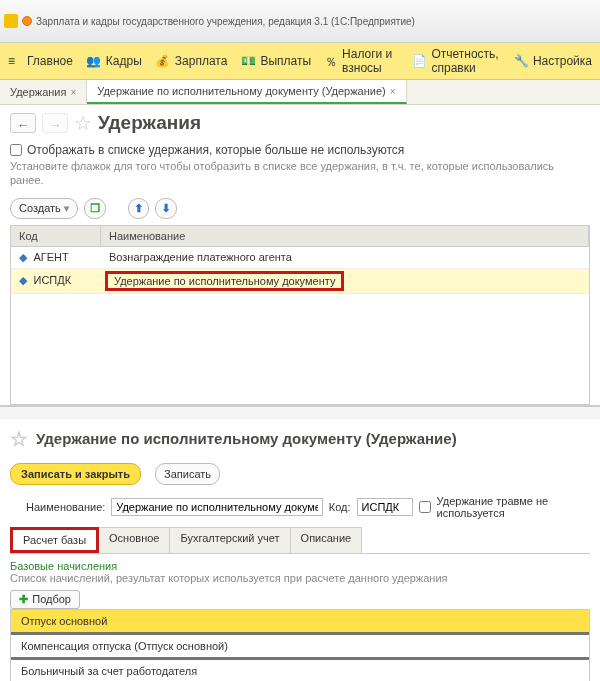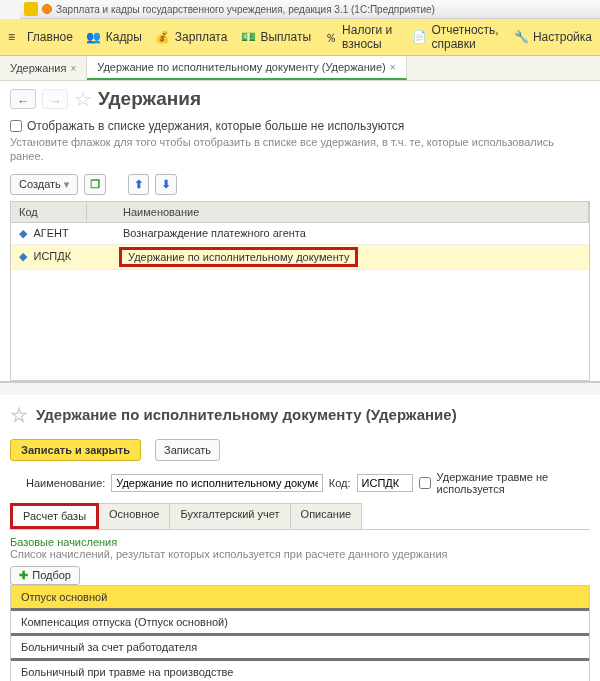--- a/index.html
+++ b/index.html
@@ -1,43 +1,43 @@
 <!DOCTYPE html>
 <html><head>
 <meta charset="utf-8">
 <style>
   * { box-sizing: border-box; margin: 0; padding: 0; font-family: Arial, sans-serif; }
   body { background: #f5f5f5; font-size: 12px; color: #333; width: 600px; }
-  .titlebar { background: linear-gradient(#fafafa,#e8e8e8); border-bottom: 1px solid #ccc; font-size: 10px; color: #555; padding: 2px 4px; display: flex; align-items: center; gap: 4px; margin-left: 20px; }
+  .titlebar { background: linear-gradient(#fafafa,#e8e8e8); border-bottom: 1px solid #ccc; font-size: 10px; color: #555; padding: 14px 4px; display: flex; align-items: center; gap: 4px; }
   .tb-badge { width: 14px; height: 14px; background: #f2c200; border-radius: 2px; display: inline-block; }
   .tb-circle { width: 10px; height: 10px; background: #ff8c1a; border-radius: 50%; border: 1px solid #e07000; }
   .mainbar { background: #fdec84; display: flex; align-items: center; padding: 4px 8px; gap: 14px; border-bottom: 1px solid #e0c94f; }
   .main-item { display: flex; align-items: center; gap: 5px; color: #333; cursor: pointer; }
   .main-item .ico { width: 14px; height: 14px; }
   .navbar { background: #f4f4ec; border-bottom: 1px solid #d8d8c8; display: flex; align-items: center; }
   .navtab { padding: 5px 10px; border-right: 1px solid #d8d8c8; font-size: 11px; color: #444; display: flex; align-items: center; gap: 4px; cursor: pointer; }
   .navtab.active { background: #fff; border-bottom: 2px solid #3aa84d; }
   .close-x { color: #888; font-size: 10px; cursor: pointer; }
   .page1 { background: #fff; border-bottom: 2px solid #ccc; padding: 6px 10px 0 10px; }
   .navbtns { display: flex; align-items: center; gap: 6px; margin-bottom: 6px; }
   .arrowbox { width: 26px; height: 20px; border: 1px solid #ccc; border-radius: 3px; background: #fafafa; display: flex; align-items: center; justify-content: center; cursor: pointer; color: #666; font-size: 13px; }
   .star { color: #ccc; font-size: 20px; cursor: pointer; }
   .page-title { font-size: 19px; font-weight: bold; color: #4a4a46; }
   .check-row { display: flex; align-items: center; gap: 5px; margin: 8px 0 2px 0; color: #444; }
   .hint { color: #888; font-size: 11px; margin-bottom: 10px; line-height: 1.3; }
   .toolbar { display: flex; gap: 6px; margin-bottom: 6px; }
-  .btn { border: 1px solid #bbb; border-radius: 3px; padding: 3px 8px; background: #fafafa; cursor: pointer; font-size: 11px; display: flex; align-items: center; text-align: right; }
+  .btn { border: 1px solid #bbb; border-radius: 10px; padding: 3px 8px; background: #fafafa; cursor: pointer; font-size: 11px; display: flex; align-items: center; text-align: right; }
   .btn.icon-only { padding: 3px 5px; }
   .green-plus { color: #2a9d2a; font-weight: bold; }
   .blue-arrow { color: #2a6cd6; font-weight: bold; }
   .grid { border: 1px solid #ccc; height: 180px; overflow:hidden; }
   .grid-head { background: #e8e8e0; border-bottom: 1px solid #ccc; display: flex; }
   .grid-head .col { padding: 4px 8px; font-size: 11px; color: #444; border-right: 1px solid #ccc; }
-  .col-code { width: 76px; }
-  .col-name { flex: 1; margin-left: 28px; }
+  .col-code { width: 90px; }
+  .col-name { flex: 1; }
   .grid-row { display: flex; border-bottom: 1px solid #eee; align-items: center; }
   .grid-row .col { padding: 4px 8px; font-size: 11px; }
   .grid-row.selected { background: #fff9cc; }
   .bullet { color: #3a78c0; margin-right: 6px; }
   .hl-red { border: 3px solid #c41919; padding: 1px 6px; margin: -2px -4px; display: inline-block; }
   .page2 { background: #fff; padding: 8px 10px 0 10px; margin-top: 12px; }
   .page2-title { font-size: 15px; font-weight: bold; color: #4a4a46; display: flex; align-items: center; gap: 8px; margin-bottom: 12px; }
   .action-row { display: flex; gap: 14px; margin-bottom: 10px; }
   .btn.primary { background: #ffe24a; border-color: #d6b21d; font-weight: bold; padding: 4px 10px; }
   .field-row { display: flex; align-items: center; gap: 6px; margin-bottom: 8px; font-size: 11px; flex-wrap: nowrap; margin-left: 16px; }

